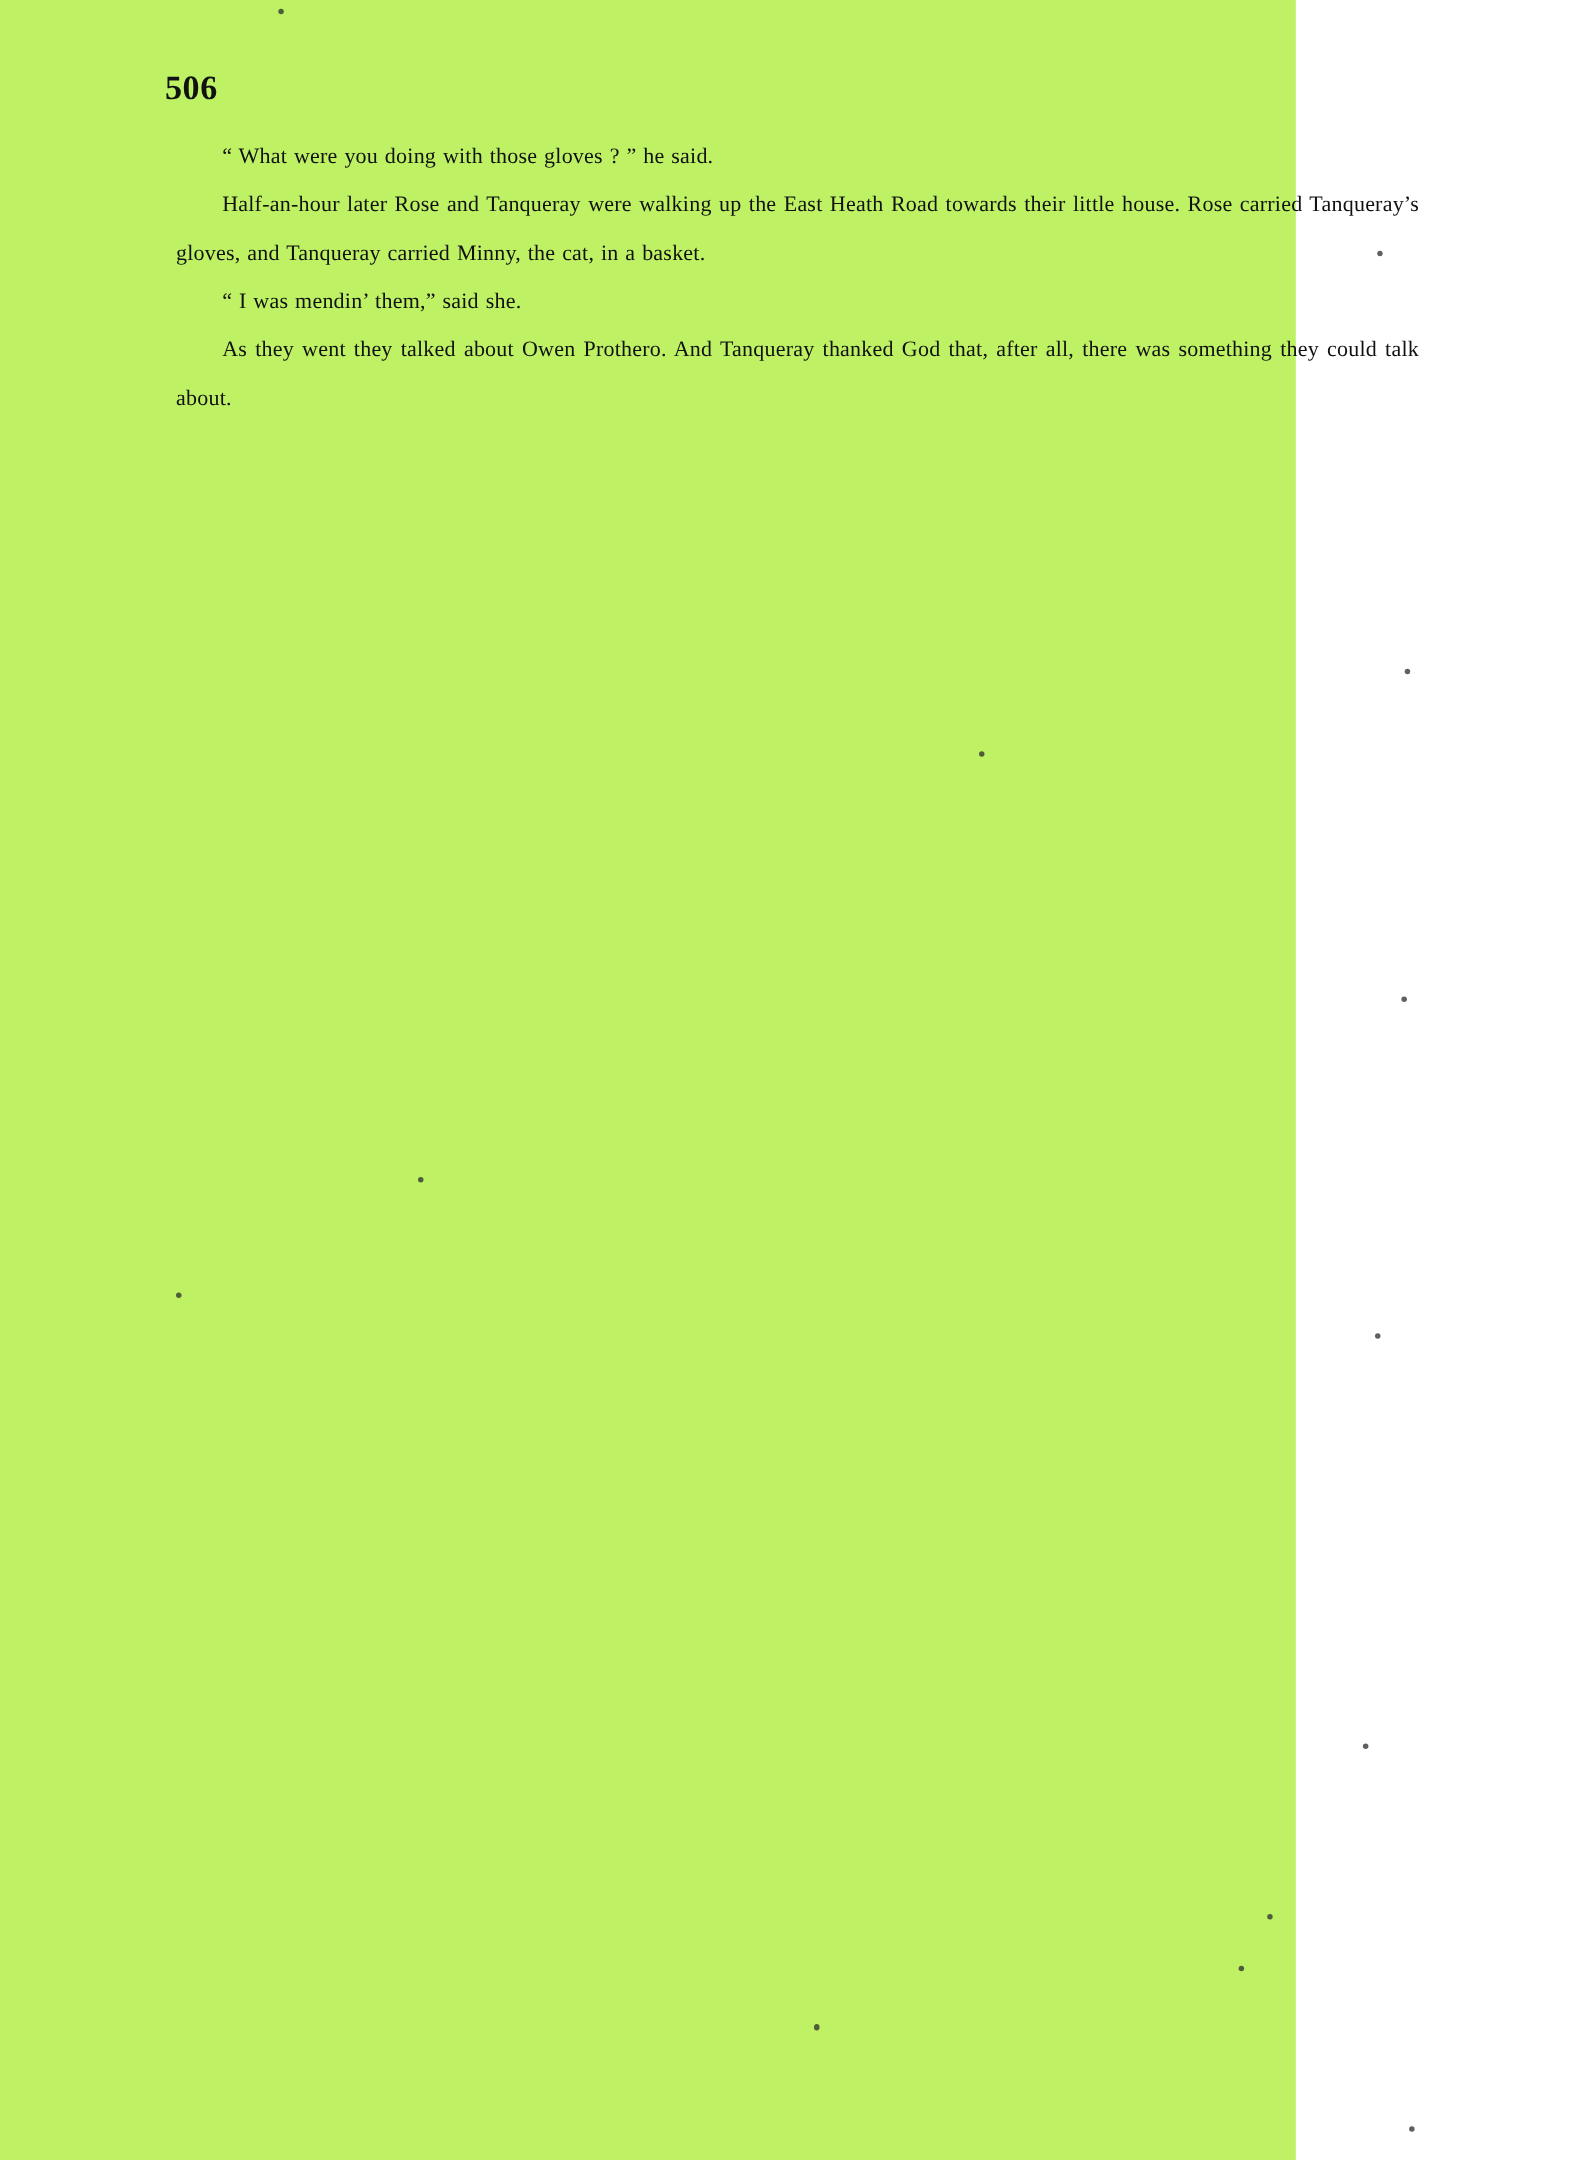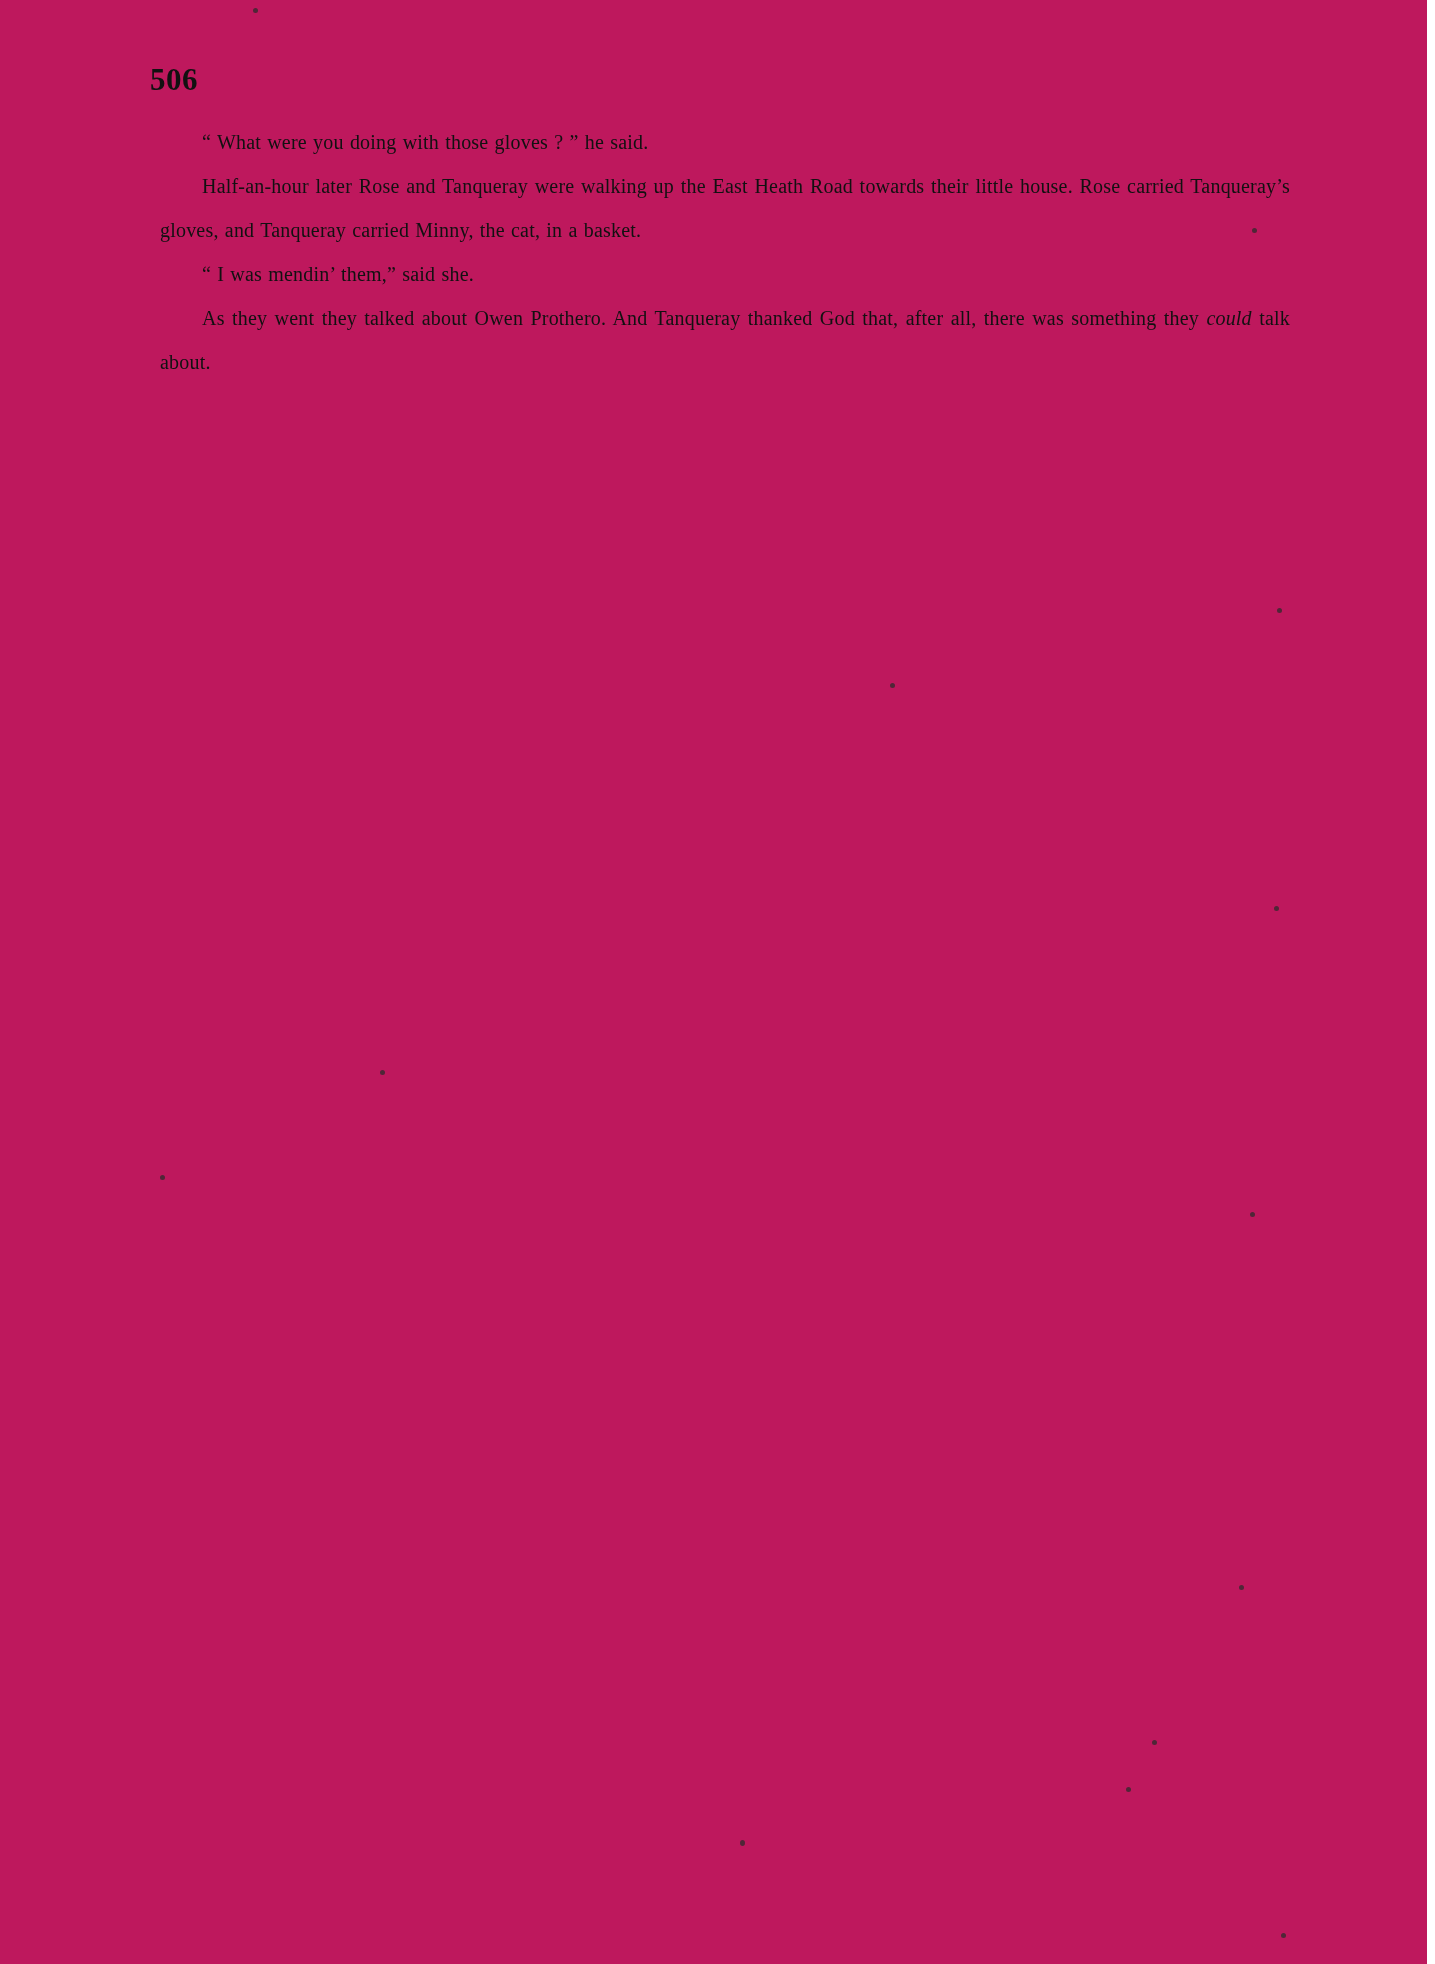--- a/index.html
+++ b/index.html
@@ -13,23 +13,23 @@
     position: relative;
     font-family: "Liberation Serif", serif;
     color: #111111;
     overflow: hidden;
   }
 
   .page {
     position: absolute;
     top: 0;
     left: 0;
-    width: 1427px;
+    width: 1178px;
     height: 1964px;
-    background: #be185d;
+    background: #bef264;
   }
 
   
   .running-head {
     position: absolute;
     top: 60px;
     left: 150px;
     width: 1150px;
     height: 48px;
   }
@@ -68,21 +68,20 @@
     line-height: 44px;
     text-align: justify;
     text-justify: inter-word;
     word-spacing: 1px;
     letter-spacing: 0.2px;
   }
   p.para.indent {
     text-indent: 42px;
   }
   .ital {
-    font-style: italic;
   }
 
   
   .speck {
     position: absolute;
     background: #2b2b2b;
     border-radius: 50%;
     opacity: 0.75;
   }
 </style>

